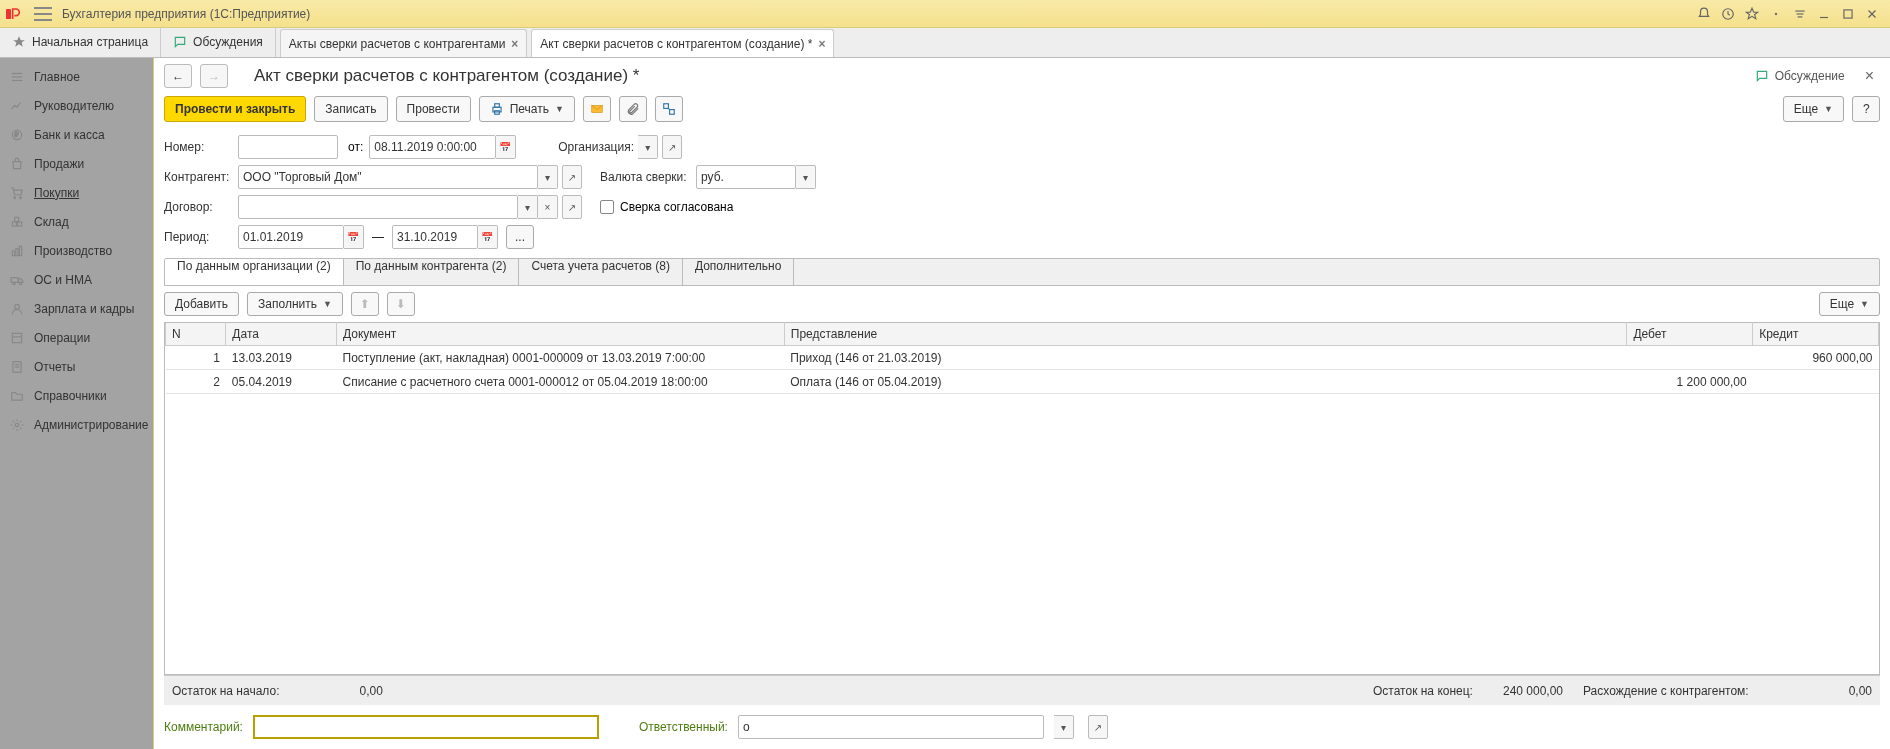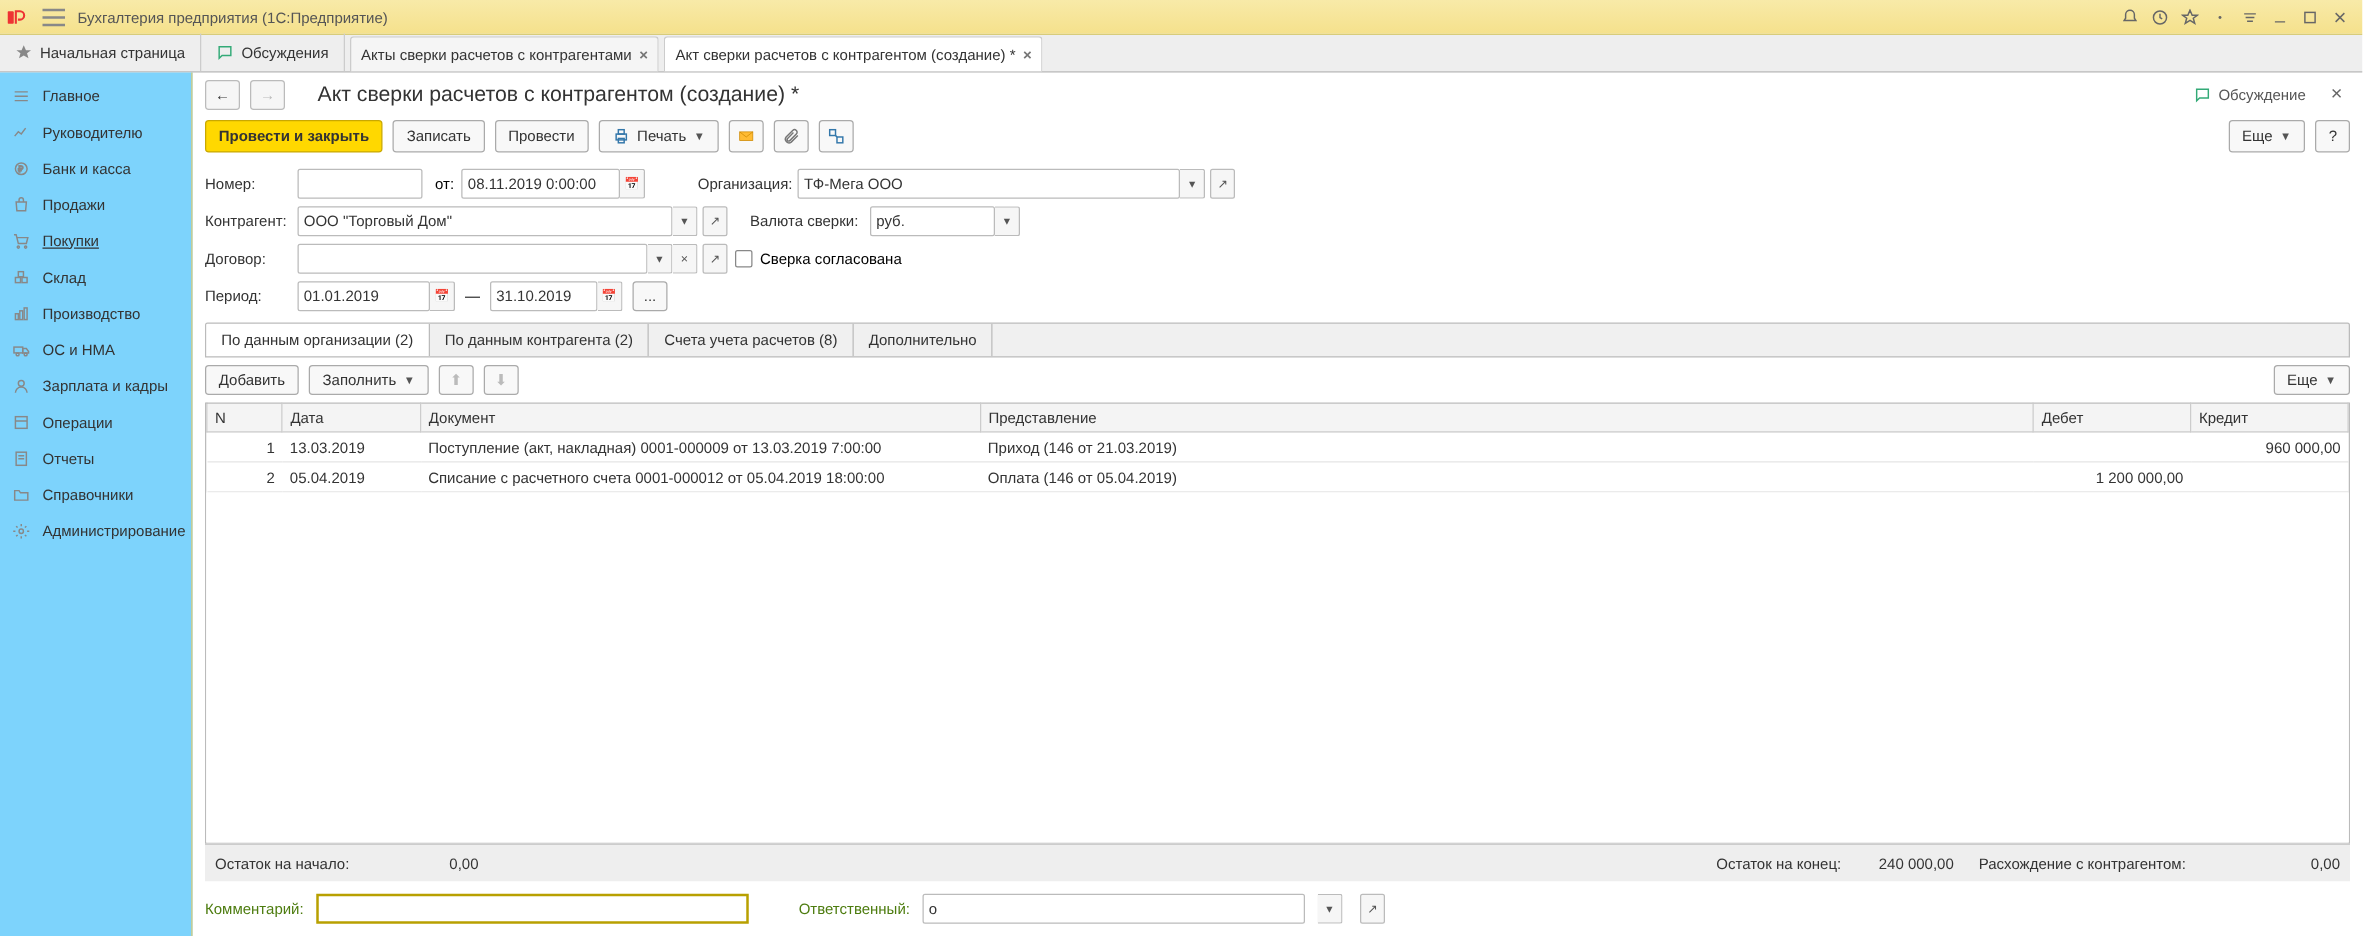--- a/index.html
+++ b/index.html
@@ -16,21 +16,21 @@
 .titlebar .icon-btn svg{width:14px;height:14px;}
 
 .tabbar{height:30px;background:#eeeeee;border-bottom:1px solid #bbb;display:flex;align-items:flex-end;}
 .tabbar .fixed-tab{height:30px;display:flex;align-items:center;padding:0 12px;border-right:1px solid #ccc;cursor:pointer;gap:6px;color:#333;}
 .tabbar .fixed-tab svg{width:14px;height:14px;}
 .tabbar .tab{height:28px;background:#f5f5f5;border:1px solid #ccc;border-bottom:none;border-radius:3px 3px 0 0;margin-left:4px;padding:0 8px;display:flex;align-items:center;gap:6px;color:#333;cursor:pointer;}
 .tabbar .tab.active{background:#fff;}
 .tabbar .tab .close{color:#777;font-weight:bold;}
 
 .app-body{display:flex;height:691px;}
-.sidebar{width:154px;background:#7dd3fc;border-right:1px solid #d8cc7a;padding-top:4px;}
+.sidebar{width:154px;background:#a3a3a3;border-right:1px solid #d8cc7a;padding-top:4px;}
 .sidebar .item{display:flex;align-items:center;height:29px;padding:0 10px;gap:10px;color:#333;cursor:pointer;}
 .sidebar .item.active .label{text-decoration:underline;}
 .sidebar .item svg{width:14px;height:14px;flex-shrink:0;}
 
 .content{flex:1;display:flex;flex-direction:column;padding:0;}
 .content-header{display:flex;align-items:center;height:36px;padding:0 10px;gap:8px;}
 .nav-btn{width:28px;height:24px;border:1px solid #bbb;border-radius:3px;background:#f6f6f6;display:flex;align-items:center;justify-content:center;cursor:pointer;color:#333;}
 .page-title{font-size:17px;color:#333;margin-left:18px;}
 .content-header .spacer{flex:1;}
 .hdr-btn{display:flex;align-items:center;gap:6px;color:#555;cursor:pointer;height:24px;padding:0 6px;}
@@ -49,25 +49,25 @@
 .form-row{display:flex;align-items:center;height:30px;gap:0;}
 .form-row .lbl{width:74px;color:#333;}
 .form-row .lbl2{width:84px;color:#333;text-align:left;margin-left:18px;}
 .input{height:24px;border:1px solid #bbb;border-radius:2px;background:#fff;padding:0 4px;display:flex;align-items:center;color:#333;}
 .input.w-number{width:100px;}
 .input.w-date{width:127px;}
 .input.w-long{width:300px;}
 .input.w-med{width:100px;}
 .mini-btn{width:20px;height:24px;border:1px solid #bbb;border-left:none;border-radius:0 2px 2px 0;background:#f6f6f6;display:flex;align-items:center;justify-content:center;cursor:pointer;color:#555;font-size:10px;}
 .mini-btn.detached{border-left:1px solid #bbb;border-radius:2px;margin-left:4px;}
-.checkbox-wrap{display:flex;align-items:center;gap:6px;margin-left:6px;}
+.checkbox-wrap{display:flex;align-items:center;gap:6px;margin-left:18px;}
 .checkbox{width:14px;height:14px;border:1px solid #888;border-radius:2px;background:#fff;}
 
 .sub-tabs{height:28px;border:1px solid #bbb;border-radius:2px 2px 0 0;background:#f0f0f0;display:flex;margin:6px 10px 0 10px;overflow:hidden;}
-.sub-tab{padding:0 12px;display:flex;align-items:center;height:100%;border-right:1px solid #bbb;cursor:pointer;color:#333;}
+.sub-tab{padding:0 12px;display:flex;height:100%;border-right:1px solid #bbb;cursor:pointer;color:#333;}
 .sub-tab.active{background:#fff;}
 
 .table-toolbar{display:flex;align-items:center;gap:8px;padding:6px 10px;}
 .table-wrap{margin:0 10px;border:1px solid #bbb;border-top:none;flex:1;display:flex;flex-direction:column;}
 .tbl{width:100%;border-collapse:collapse;}
 .tbl th{background:#f4f4f4;border:1px solid #ccc;border-top:1px solid #bbb;text-align:left;padding:4px 6px;font-weight:normal;color:#333;height:22px;}
 .tbl td{border-bottom:1px solid #e5e5e5;padding:4px 6px;color:#333;height:24px;}
 .tbl td.num, .tbl th.num{text-align:right;}
 .col-n{width:48px;} .col-date{width:88px;} .col-doc{width:356px;} .col-rep{width:670px;} .col-debit{width:100px;} .col-credit{width:100px;}
 .table-space{flex:1;background:#fff;}
@@ -336,23 +336,20 @@
         <div class="input w-number">
             <span></span>
           </div>
         <span style="margin:0 6px 0 10px">от:</span>
         <div class="input w-date">
             <span>08.11.2019  0:00:00</span>
           </div>
         <div class="mini-btn">📅</div>
         <div class="mini-btn detached" style="visibility:hidden"></div>
         <span class="lbl2" style="width:80px">Организация:</span>
-        <div class="input" style="width:306px">
-            <span>ТФ-Мега ООО</span>
-          </div>
         <div class="mini-btn">▾</div>
         <div class="mini-btn detached">↗</div>
       </div>
 
       <div class="form-row">
         <span class="lbl">Контрагент:</span>
         <div class="input w-long">
             <span>ООО "Торговый Дом"</span>
           </div>
         <div class="mini-btn">▾</div>

